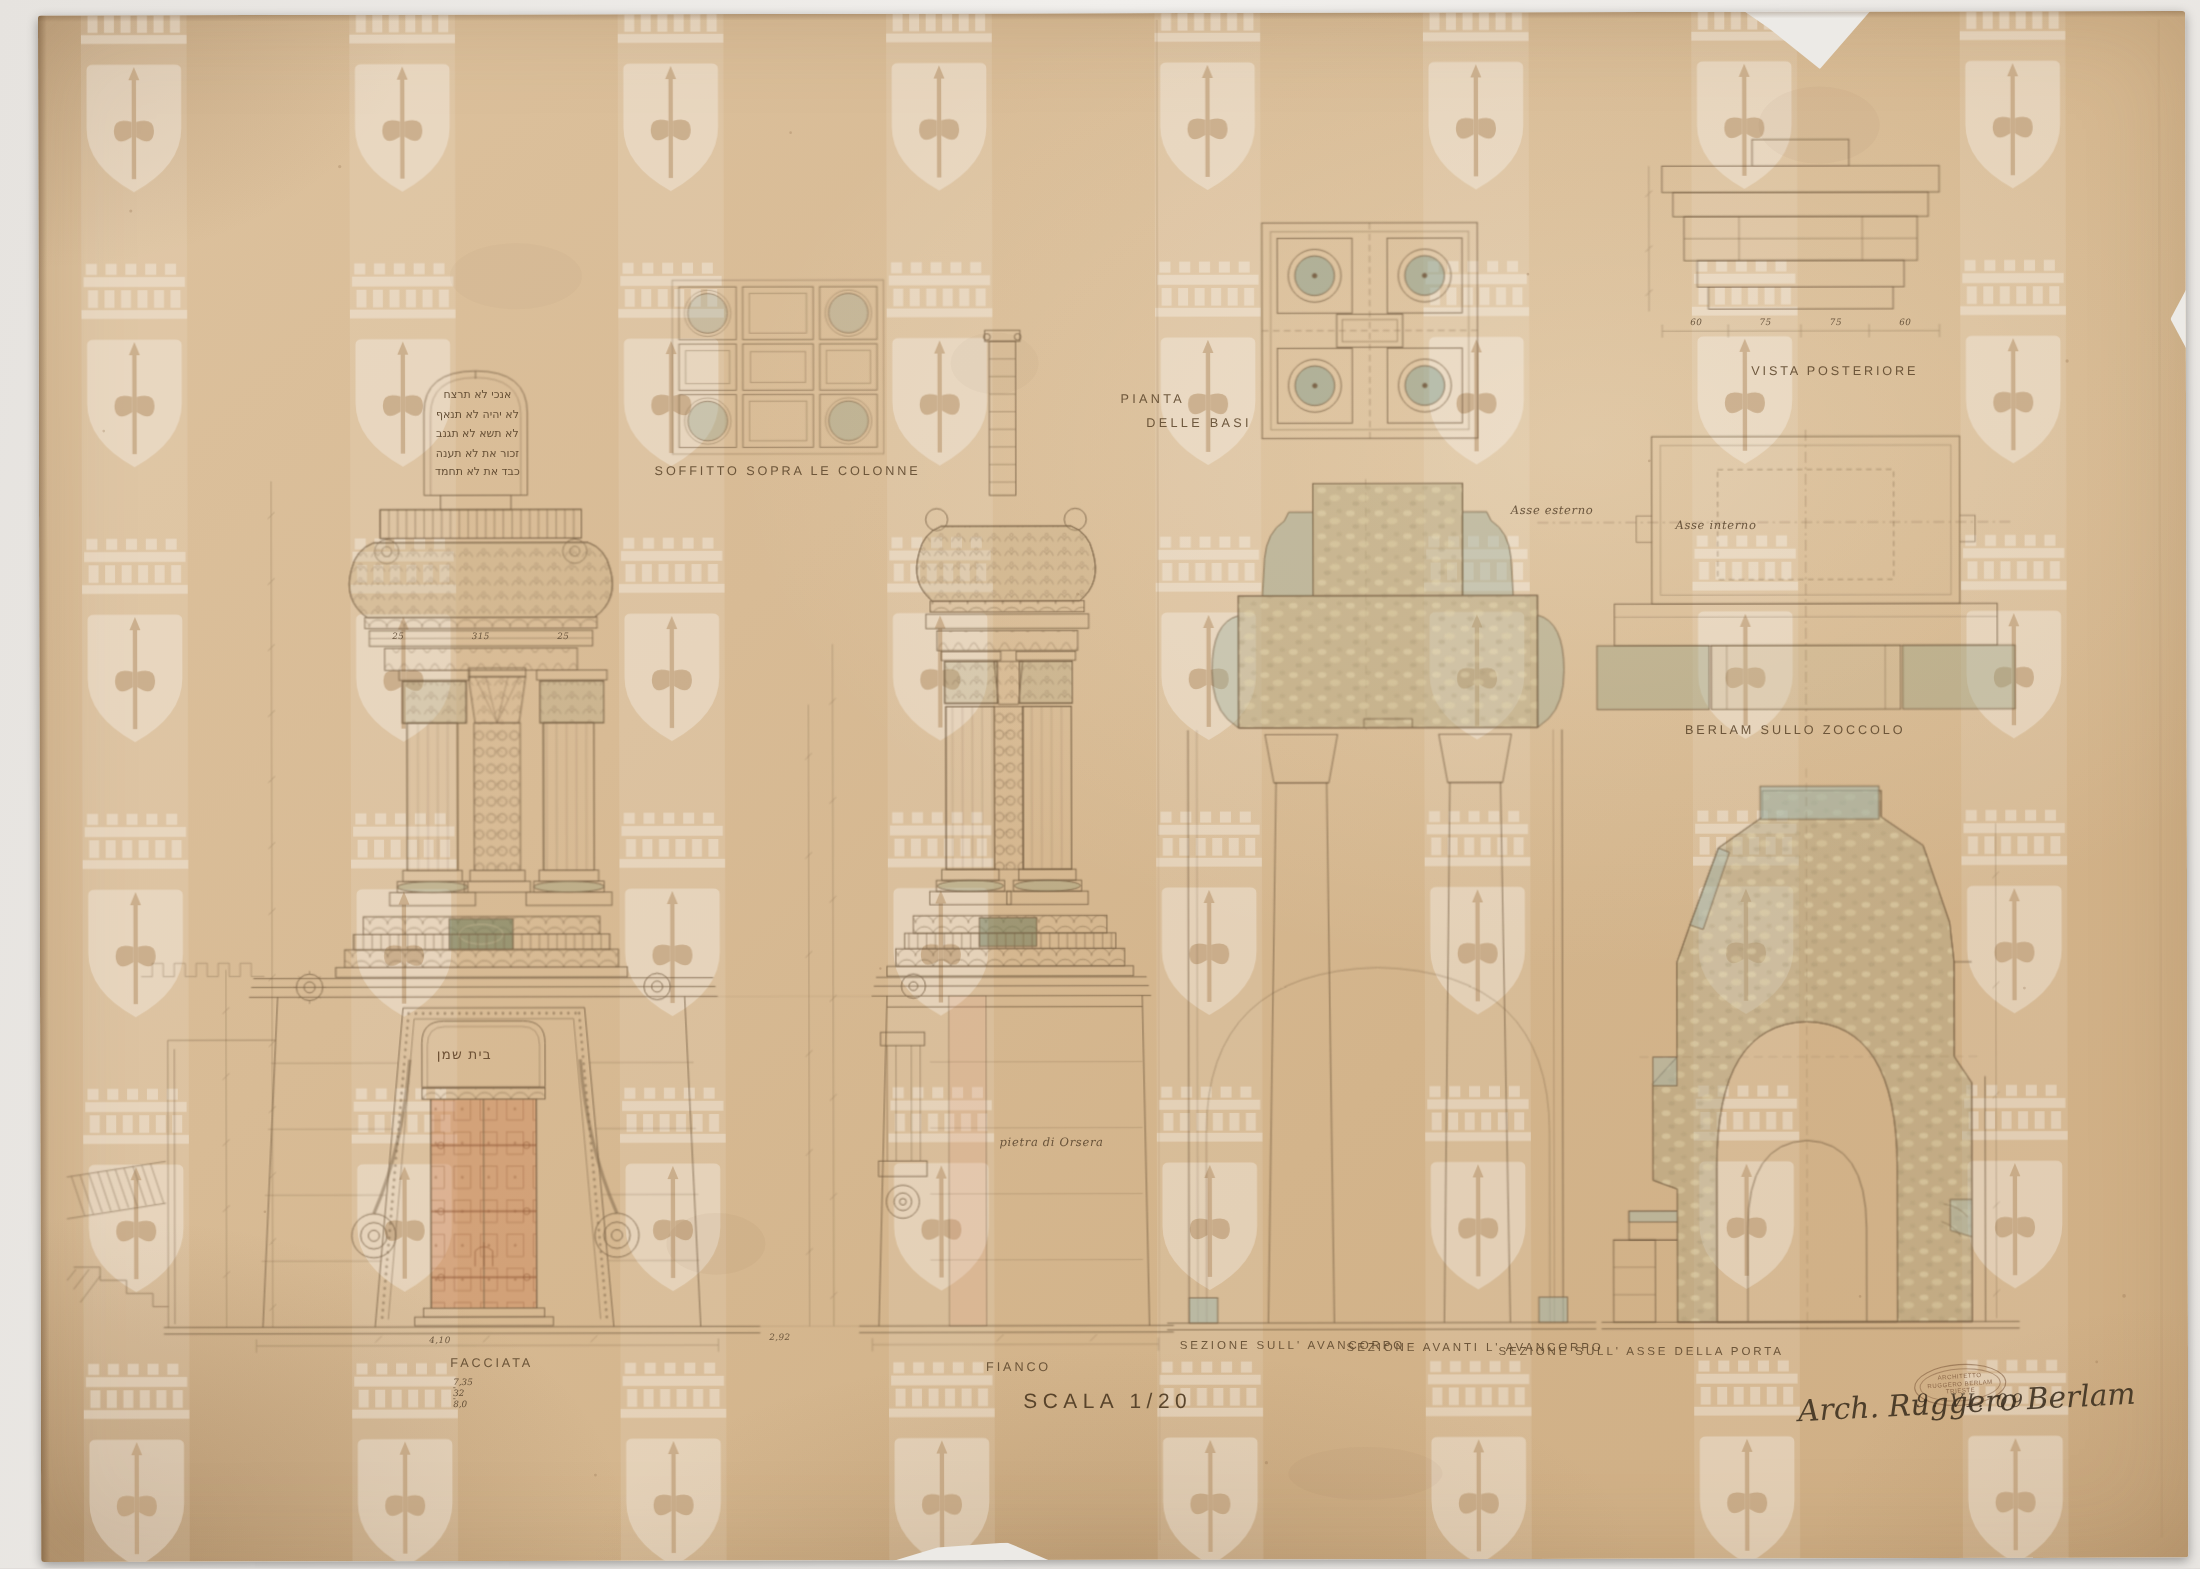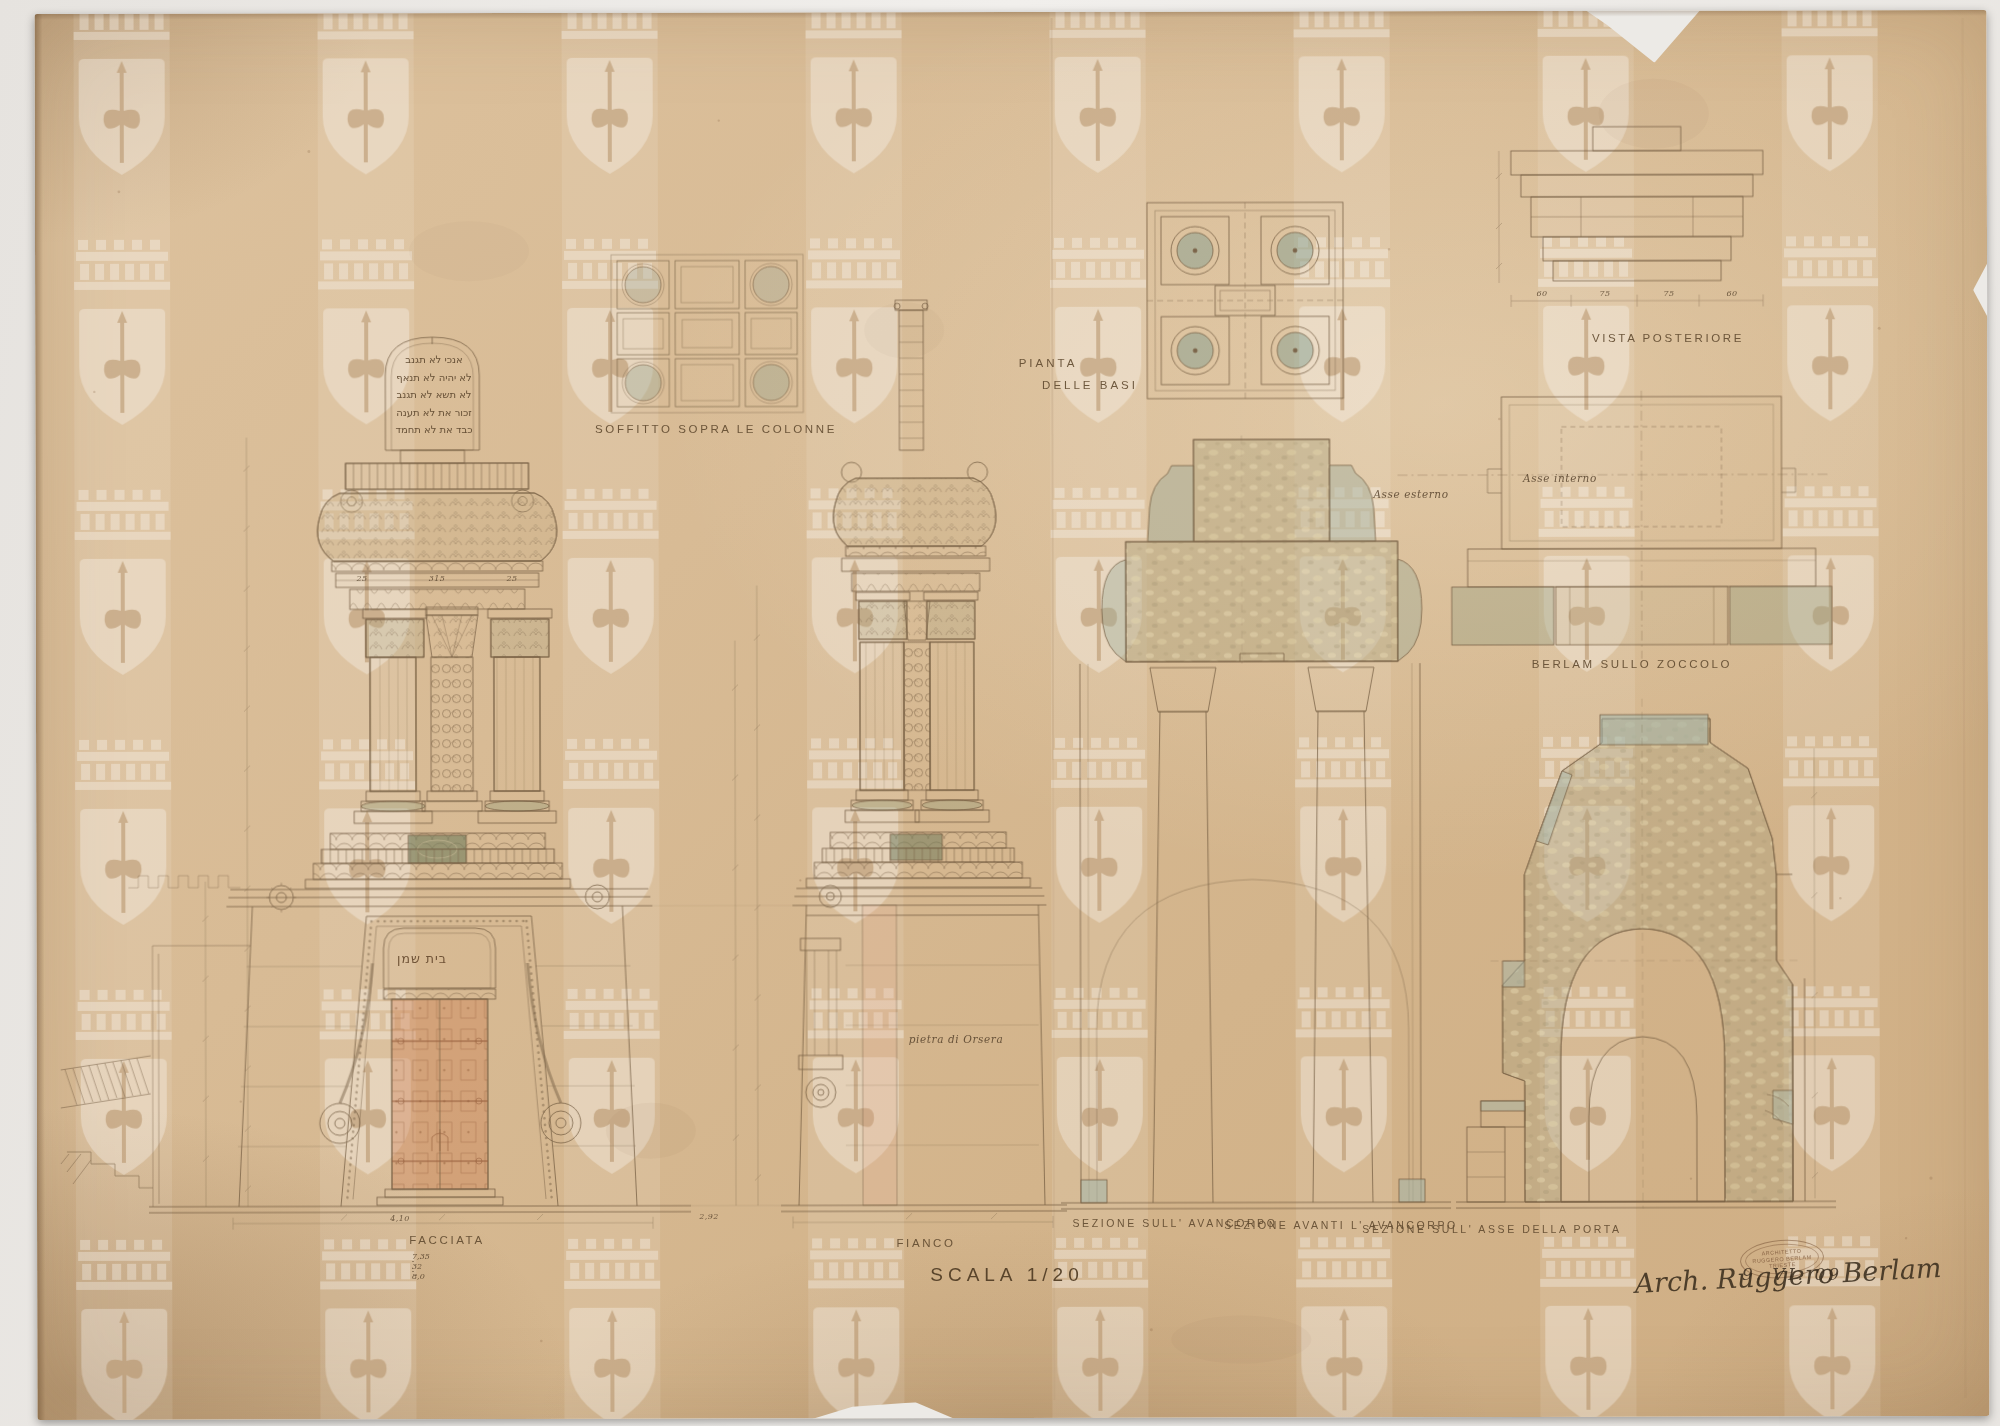--- a/index.html
+++ b/index.html
@@ -471,41 +471,41 @@
     </svg>
 
     <div class="chip" style="left:1549px;top:-2px;width:118px;height:54px;clip-path:polygon(0 0,100% 0,60% 100%,20% 30%);"></div>
     <div class="chip" style="left:770px;bottom:-2px;width:150px;height:18px;clip-path:polygon(0 100%,100% 100%,72% 0,30% 25%);"></div>
     <div class="chip" style="right:-2px;top:250px;width:16px;height:60px;clip-path:polygon(100% 0,100% 100%,0 50%);"></div>
     <div class="edgeL"></div>
     <div class="edgeT"></div>
   </div>
 
   <div class="tablet-text">
-    <div>אנכי  לא תגנב</div>
+    <div>אנכי  לא תרצח</div>
     <div>לא יהיה  לא תנאף</div>
     <div>לא תשא  לא תגנב</div>
     <div>זכור את  לא תענה</div>
     <div>כבד את  לא תחמד</div>
   </div>
   <div class="plaque" style="left:422px;top:958px;">בית שמן</div>
 
   <div class="lbl" style="left:716px;top:429px;">SOFFITTO SOPRA LE COLONNE</div>
   <div class="lbl" style="left:1048px;top:363px;letter-spacing:3px;">PIANTA</div>
   <div class="lbl" style="left:1090px;top:385px;letter-spacing:3px;">DELLE BASI</div>
   <div class="lbl" style="left:1668px;top:338px;">VISTA POSTERIORE</div>
   <div class="lbl" style="left:1632px;top:664px;">BERLAM SULLO ZOCCOLO</div>
   <div class="lbl" style="left:447px;top:1240px;">FACCIATA</div>
   <div class="lbl" style="left:926px;top:1243px;">FIANCO</div>
   <div class="lbl scala" style="left:1007px;top:1275px;">SCALA 1/20</div>
   <div class="lbl" style="left:1175px;top:1223px;font-size:10.5px;">SEZIONE SULL' AVANCORPO</div>
   <div class="lbl" style="left:1317px;top:1225px;font-size:10.5px;margin-left:24px;">SEZIONE AVANTI L' AVANCORPO</div>
   <div class="lbl" style="left:1492px;top:1229px;font-size:10.5px;">SEZIONE SULL' ASSE DELLA PORTA</div>
 
-  <div class="ital" style="left:1411px;top:494px;">Asse esterno</div>
+  <div class="ital" style="left:1411px;top:464px;">Asse esterno</div>
   <div class="ital" style="left:1560px;top:478px;">Asse interno</div>
   <div class="ital" style="left:956px;top:1039px;">pietra di Orsera</div>
 
   <div class="dim" style="left:1542px;top:293px;">60</div>
   <div class="dim" style="left:1605px;top:293px;">75</div>
   <div class="dim" style="left:1669px;top:293px;">75</div>
   <div class="dim" style="left:1732px;top:293px;">60</div>
   <div class="dim" style="left:362px;top:578px;">25</div>
   <div class="dim" style="left:437px;top:578px;">315</div>
   <div class="dim" style="left:512px;top:578px;">25</div>

